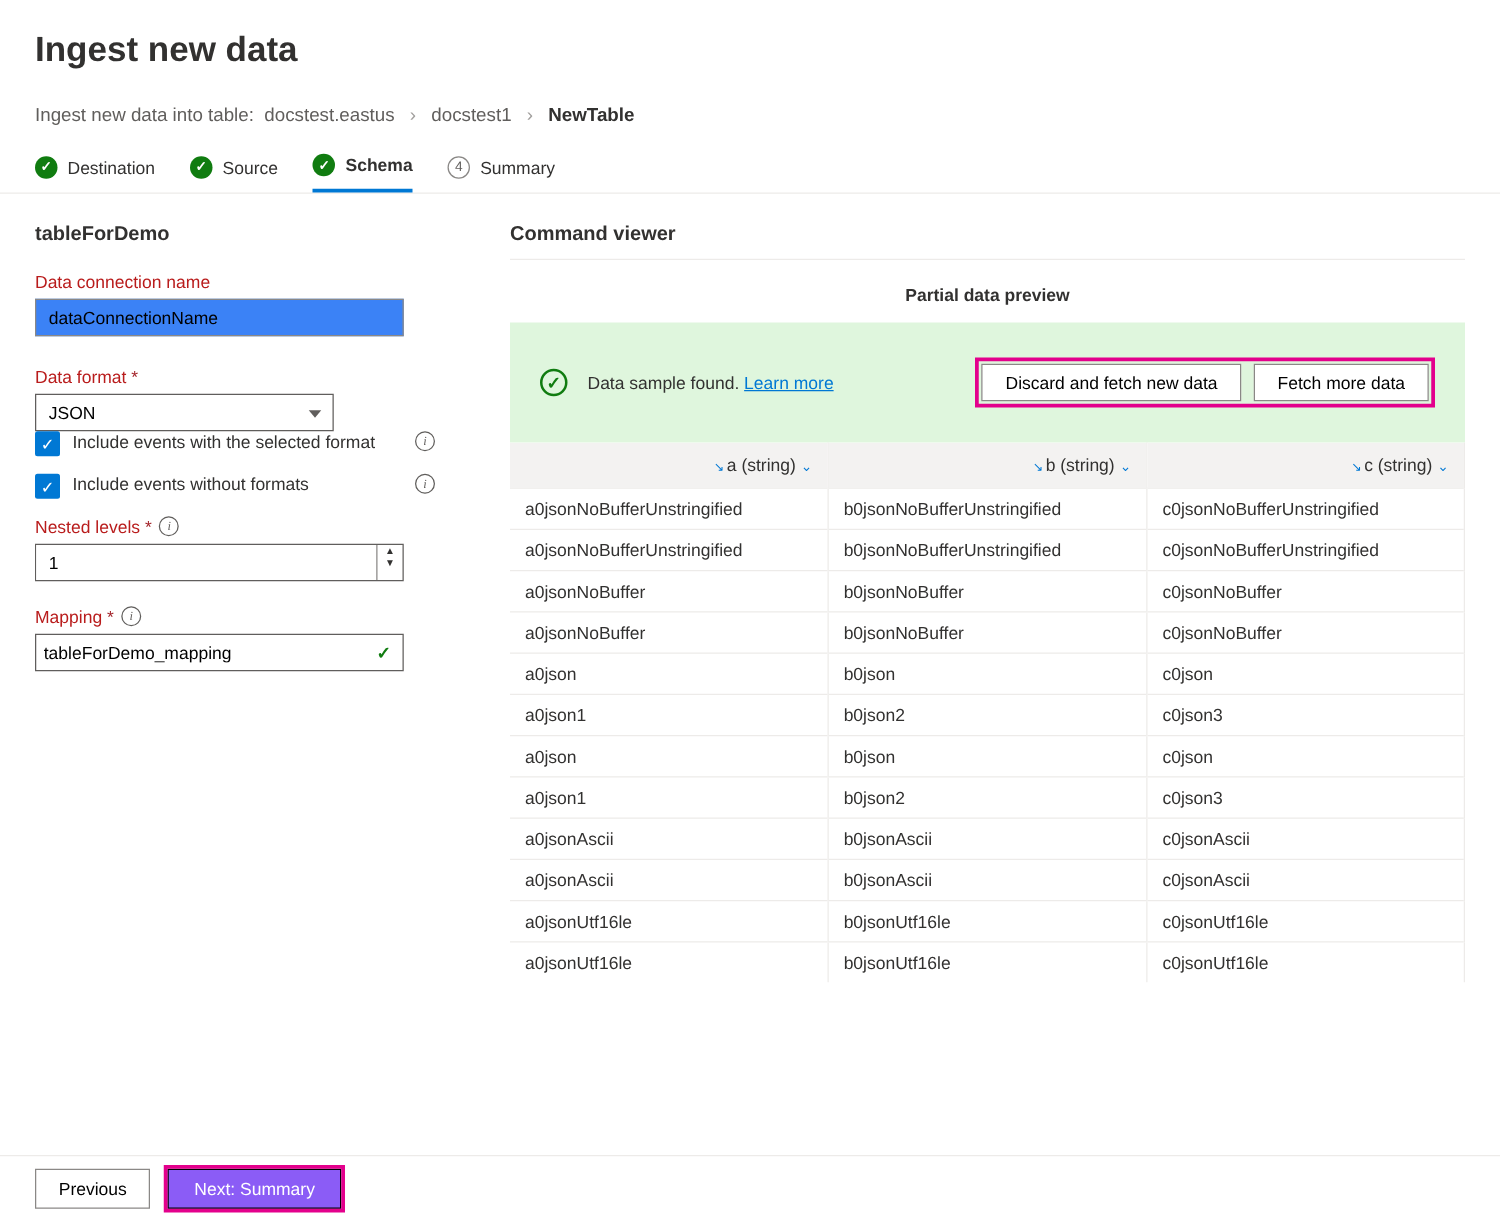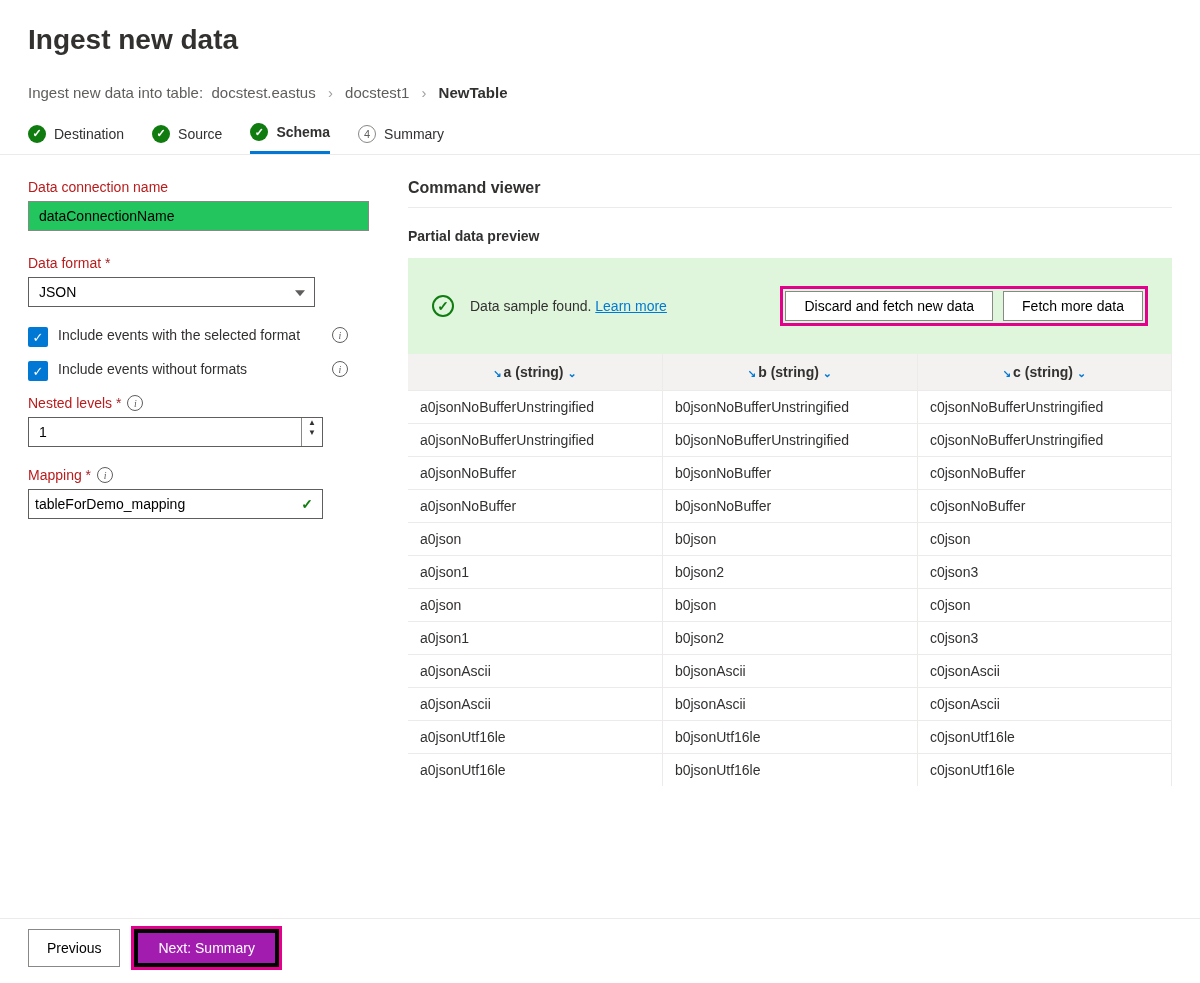--- a/index.html
+++ b/index.html
@@ -19,51 +19,51 @@
 .step.active { border-bottom: 3px solid #0078d4; font-weight: 600; }
 .step-icon { width: 18px; height: 18px; border-radius: 50%; display:flex; align-items:center; justify-content:center; font-size:11px; }
 .step-icon.done { background: #107c10; color:#fff; font-weight:bold; }
 .step-icon.num { border: 1.5px solid #8a8886; color:#605e5c; font-size:11px; }
 .content { display:flex; gap: 60px; }
 .left { width: 320px; }
 .right { flex:1; }
 .section-title { font-weight: 600; font-size: 16px; margin-bottom: 20px; }
 .field-label { font-size: 14px; color:#b91c1c; margin-bottom: 6px; display:block; }
 .req::after { content:" *"; color:#a4262c; }
-.text-input { width: 341px; padding: 6px 10px; border: 1px solid #8a8886; background:#22c55e; font-size:14px; margin-bottom: 24px; }
-.select-wrap { position:relative; width:287px; margin-bottom:20px; }
+.text-input { width: 295px; padding: 6px 10px; border: 1px solid #8a8886; background:#3b82f6; font-size:14px; margin-bottom: 24px; }
+.select-wrap { position:relative; width:239px; }
 .select-input { width:100%; padding:6px 32px 6px 10px; border:1px solid #605e5c; background:#fff; font-size:14px; appearance:none; }
 .select-wrap::after { content:""; position:absolute; right:10px; top:50%; transform:translateY(-30%); width:0;height:0;border-left:5px solid transparent;border-right:5px solid transparent;border-top:6px solid #605e5c; }
 .checkbox-row { display:flex; align-items:flex-start; gap:10px; margin-bottom: 14px; position:relative; padding-right:26px; }
 .checkbox-row .info-icon { position:absolute; right:0; top:0; }
 .cb { width:20px; height:20px; background:#0078d4; border-radius:2px; display:flex; align-items:center; justify-content:center; color:#fff; font-size:13px; flex-shrink:0; }
 .num-input { width:295px; display:flex; border:1px solid #605e5c; margin-bottom:20px; }
 .num-input input { flex:1; border:none; padding:6px 10px; font-size:14px; }
 .num-input .spin { display:flex; flex-direction:column; border-left:1px solid #8a8886; }
 .num-input .spin span { font-size:8px; padding:1px 6px; cursor:pointer; line-height:1; }
 .mapping-wrap { position:relative; width:295px; }
 .mapping-input { width:100%; padding:6px 32px 6px 6px; border:1px solid #605e5c; font-size:14px; }
 .mapping-check { position:absolute; right:10px; top:50%; transform:translateY(-50%); color:#107c10; font-weight:bold; }
 .info-icon { display:inline-flex; width:16px;height:16px;border:1px solid #605e5c;border-radius:50%;align-items:center;justify-content:center;font-size:10px;font-style:italic;font-family:serif;color:#605e5c; margin-left:6px; vertical-align:middle; }
 .right .section-title { border-bottom:1px solid #edebe9; padding-bottom:10px; }
-.preview-title { font-weight:600; margin: 20px 0 14px 0; }
+.preview-title { font-weight:600; margin: 20px 0 14px 0; text-align: center; }
 .alert { background:#dff6dd; padding: 28px 24px; display:flex; align-items:center; gap:16px; margin-bottom:0; }
 .alert-icon { width:22px;height:22px;border:2px solid #107c10;border-radius:50%;display:flex;align-items:center;justify-content:center;color:#107c10;font-weight:bold; flex-shrink:0; }
 .alert-text { flex:1; }
 .alert a { color:#0078d4; text-decoration:underline; }
 .alert-btns { display:flex; gap:10px; }
 .highlight-box { border: 3px solid #e3008c; padding: 2px; margin-left:-2px;align-items:flex-end; }
 .btn { padding: 6px 18px; border:1px solid #8a8886; background:#fff; font-size:14px; cursor:pointer; }
 .table { width:100%; border-collapse:collapse; margin-top:0; }
-.table th { background:#f3f2f1; text-align:center; padding:10px 12px; font-weight:700; font-size:14px; border-right:1px solid #edebe9; position:relative; }
+.table th { background:#f3f2f1; text-align:right; padding:10px 12px; font-weight:400; font-size:14px; border-right:1px solid #edebe9; position:relative; }
 .table th .col-icon { font-size:10px; color:#0078d4; margin-right:2px; }
 .table th .chev { color:#0078d4; font-size:11px; margin-left:4px; }
 .table td { padding:8px 12px; border-top:1px solid #edebe9; border-right:1px solid #edebe9; font-size:14px; }
 .footer { position:fixed; bottom:0; left:0; right:0; background:#fff; border-top:1px solid #edebe9; padding: 10px 28px 16px 28px; display:flex; gap:14px; }
-.btn-primary { background:#a21caf; color:#fff; border:4px solid #000000; padding: 7px 20px; font-size:14px; cursor:pointer; }
+.btn-primary { background:#8b5cf6; color:#fff; border:1px solid #000000; padding: 7px 20px; font-size:14px; cursor:pointer; }
 .btn-primary.highlight { outline: 3px solid #e3008c; }
 .label-row { display:flex; align-items:center; margin-bottom:6px; }
 </style>
 </head>
 <body>
 
 <h1>Ingest new data</h1>
 
 <div class="breadcrumb">
   <span>Ingest new data into table:</span>&nbsp;
@@ -88,20 +88,21 @@
     <span>Schema</span>
   </div>
   <div class="step">
     <span class="step-icon num">4</span>
     <span>Summary</span>
   </div>
 </div>
 
 <div class="content">
   <div class="left">
+    <div class="section-title">tableForDemo</div>
 
     <label class="field-label">Data connection name</label>
     <input class="text-input" value="dataConnectionName" style="">
 
     <div class="label-row">
       <label class="field-label req" style="margin-bottom:0">Data format</label>
     </div>
     <div class="select-wrap">
       <input class="select-input" value="JSON" style="">
     </div>

